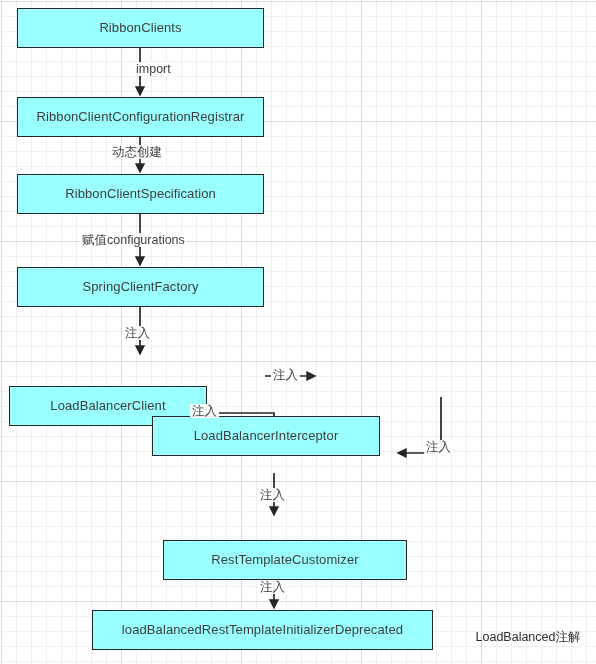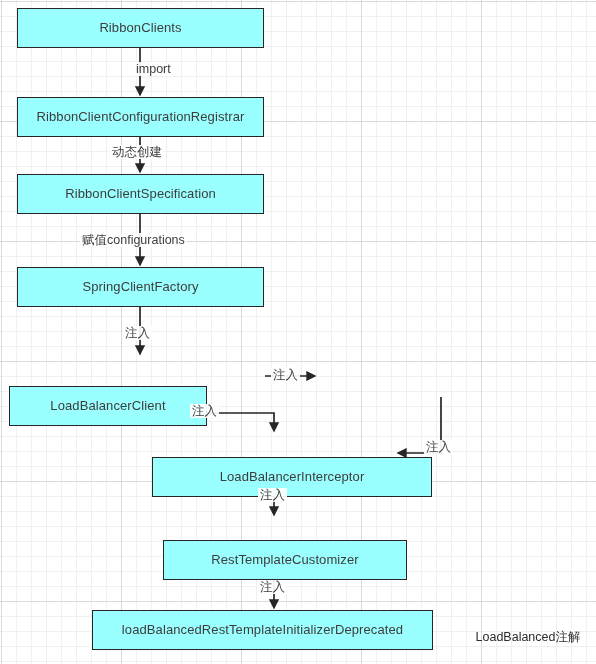--- a/index.html
+++ b/index.html
@@ -115,21 +115,21 @@
 
   <div class="node" style="left:17px; top:174px; width:247px; height:40px;">
     <span>RibbonClientSpecification</span>
   </div>
 
   <div class="node" style="left:9px; top:356px; width:198px; height:40px;margin-top:30px;">
     <span>LoadBalancerClient</span>
   </div>
 
 
-  <div class="node" style="left:152px; top:457px; width:280px; height:40px;">
+  <div class="node" style="left:152px; top:416px; width:228px; height:40px;">
     <span>LoadBalancerInterceptor</span>
   </div>
 
   <div class="node" style="left:163px; top:517px; width:244px; height:40px;margin-top:23px;">
     <span>RestTemplateCustomizer</span>
   </div>
 
   <div class="node" style="left:92px; top:610px; width:341px; height:40px;">
     <span>loadBalancedRestTemplateInitializerDeprecated</span>
   </div>

